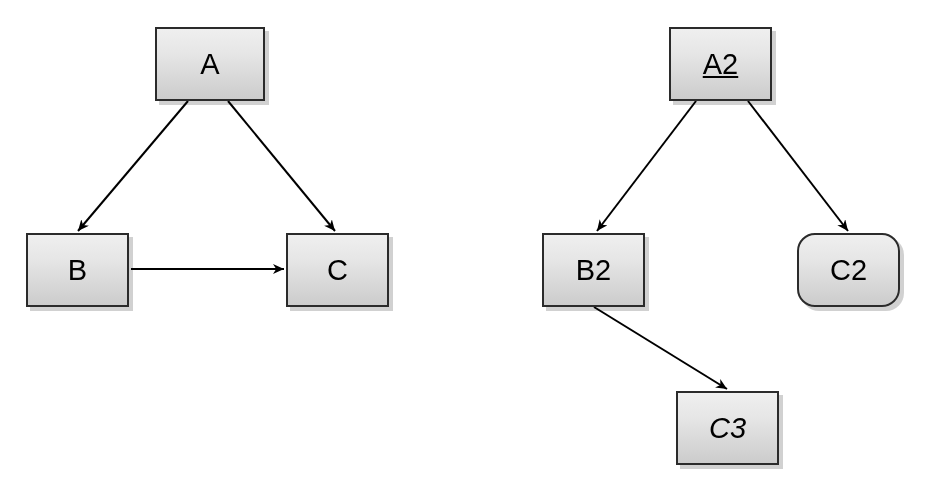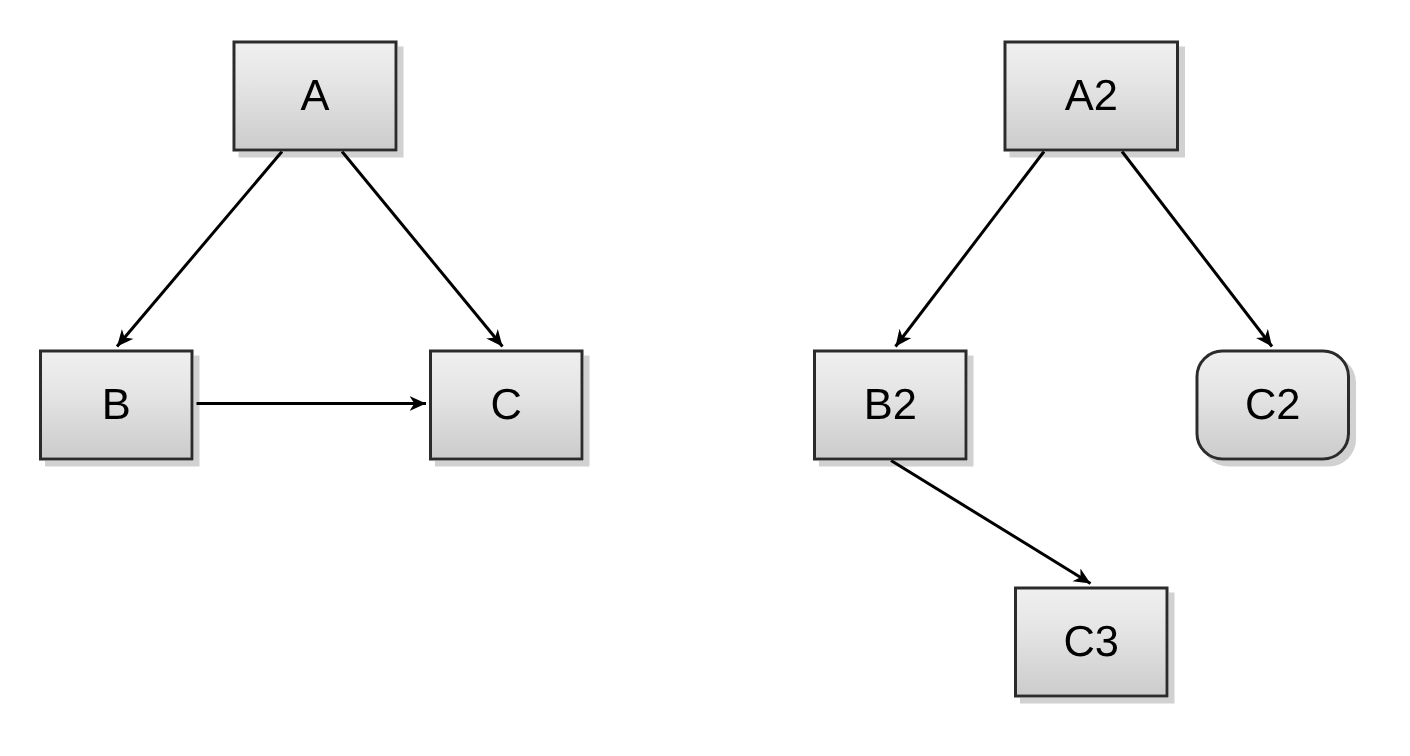--- a/index.html
+++ b/index.html
@@ -76,29 +76,29 @@
   </div>
 
   <div class="node" style="left:26px; top:233px; width:103px; height:74px;">
     <span class="node-label">B</span>
   </div>
 
   <div class="node" style="left:286px; top:233px; width:103px; height:74px;">
     <span class="node-label">C</span>
   </div>
 
-  <div class="node" style="left:669px; top:27px; width:117px; height:74px;">
+  <div class="node" style="left:669px; top:27px; width:103px; height:74px;text-decoration:underline;">
     <span class="node-label">A2</span>
   </div>
 
   <div class="node" style="left:542px; top:233px; width:103px; height:74px;justify-content:center;">
     <span class="node-label">B2</span>
   </div>
 
   <div class="node" style="left:797px; top:233px; width:103px; height:74px;border-radius:18px;">
     <span class="node-label">C2</span>
   </div>
 
-  <div class="node" style="left:676px; top:391px; width:103px; height:74px;">
+  <div class="node" style="left:676px; top:391px; width:103px; height:74px;font-style:italic;">
     <span class="node-label">C3</span>
   </div>
 
 </div>
 
 </body></html>

